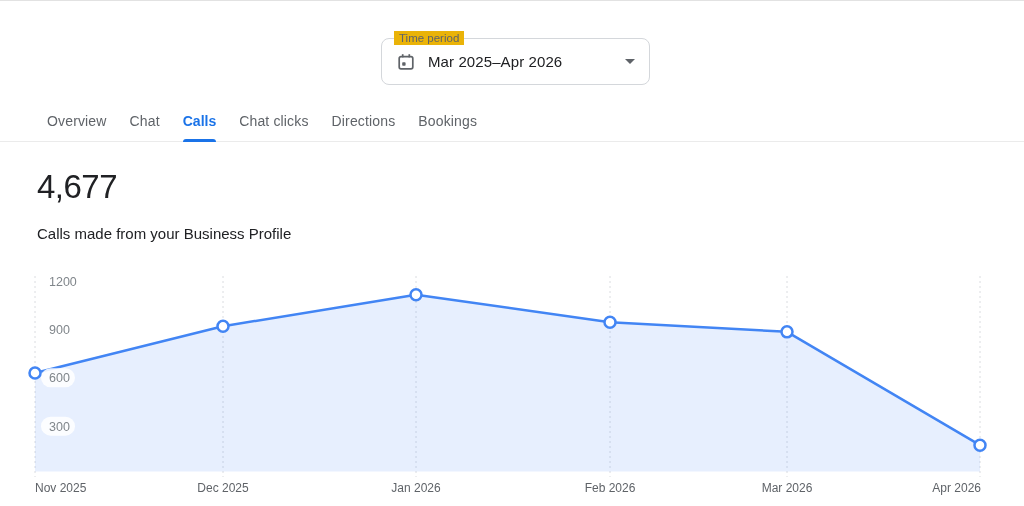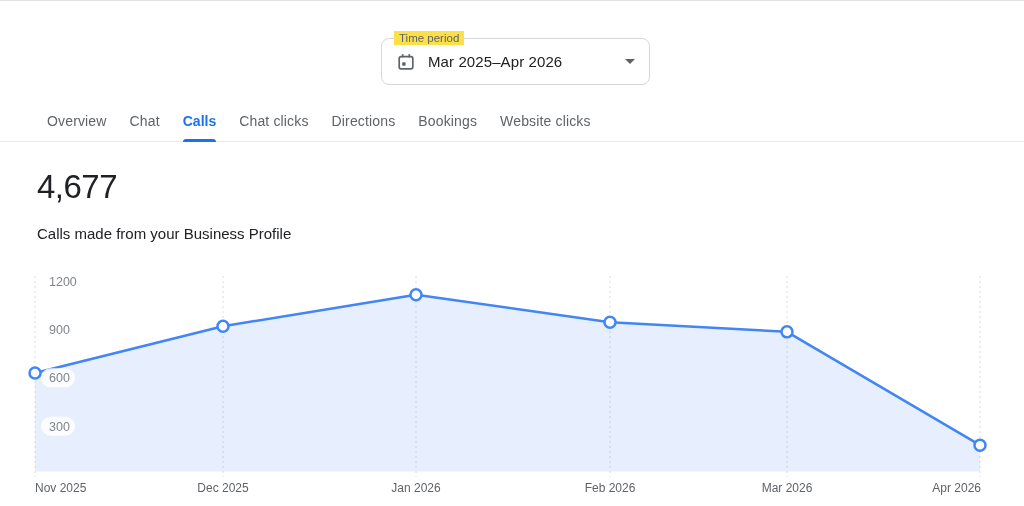--- a/index.html
+++ b/index.html
@@ -26,21 +26,21 @@
     display: flex;
     align-items: center;
     padding: 0 14px 0 15px;
     cursor: pointer;
     background: #fff;
   }
   .time-period-label {
     position: absolute;
     top: -8px;
     left: 12px;
-    background: #fde047;
+    background: #eab308;
     padding: 0 5px;
     font-size: 11.5px;
     color: #5f6368;
     line-height: 14px;
     white-space: nowrap;
   }
   .calendar-icon { width: 18px; height: 18px; margin-right: 13px; flex: 0 0 auto; }
   .time-period-value {
     font-size: 15px;
     color: #202124;
@@ -129,21 +129,20 @@
     <span class="dropdown-arrow"></span>
   </div>
 
   <nav class="tabs">
     <div class="tab">Overview</div>
     <div class="tab">Chat</div>
     <div class="tab active">Calls</div>
     <div class="tab">Chat clicks</div>
     <div class="tab">Directions</div>
     <div class="tab">Bookings</div>
-    <div class="tab">Website clicks</div>
   </nav>
 
   <div class="metric-value">4,677</div>
   <div class="metric-subtitle">Calls made from your Business Profile</div>
 
   <svg class="chart-svg" viewBox="0 0 1024 506" id="chart">
       <line x1="35" y1="275" x2="35" y2="476" stroke="#dadce0" stroke-width="1" stroke-dasharray="2,3"></line>
       <line x1="223" y1="275" x2="223" y2="476" stroke="#dadce0" stroke-width="1" stroke-dasharray="2,3"></line>
       <line x1="416" y1="275" x2="416" y2="476" stroke="#dadce0" stroke-width="1" stroke-dasharray="2,3"></line>
       <line x1="610" y1="275" x2="610" y2="476" stroke="#dadce0" stroke-width="1" stroke-dasharray="2,3"></line>

